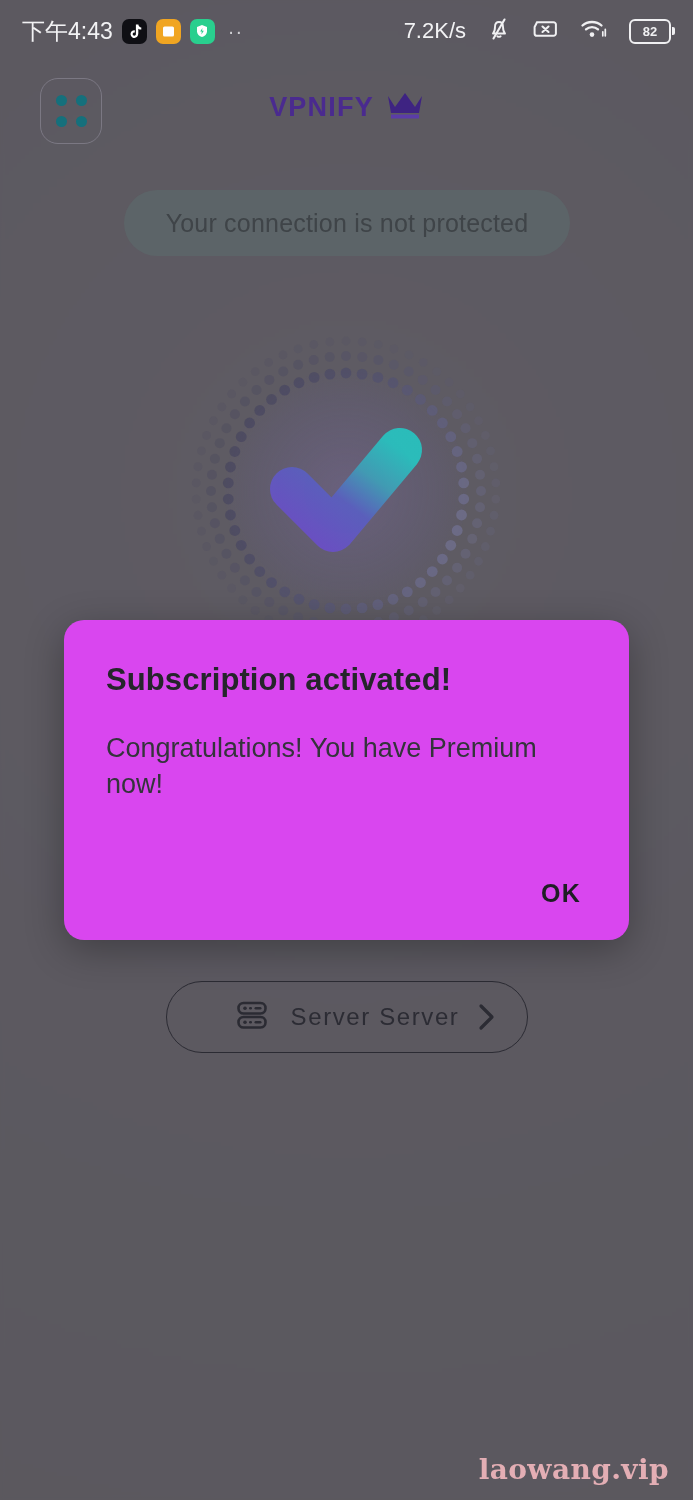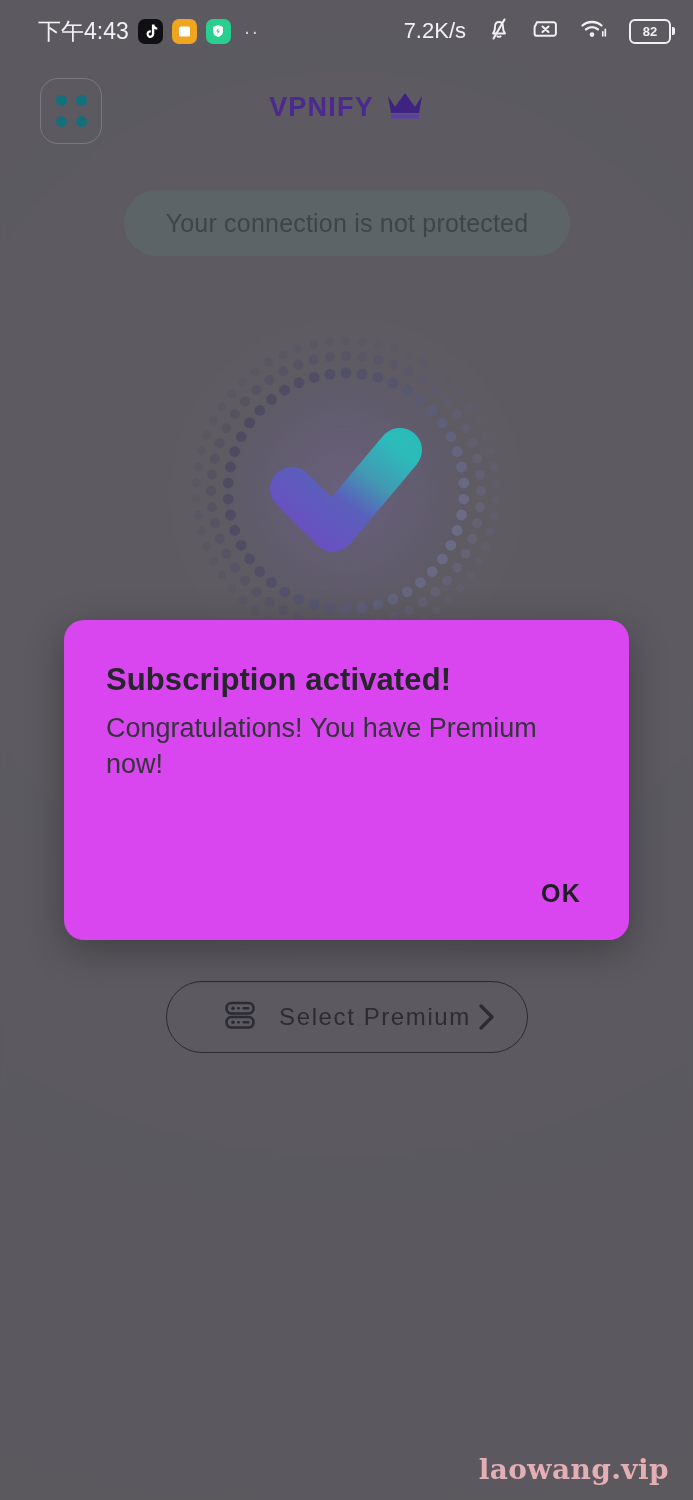--- a/index.html
+++ b/index.html
@@ -50,21 +50,20 @@
     display: flex;
     align-items: center;
     gap: 9px;
   }
   .sb-time {
     font-size: 23px;
     font-weight: 500;
     letter-spacing: 0px;
     color: #f2f2f4;
     white-space: nowrap;
-    margin-left: 16px;
   }
   .sb-appicon {
     width: 25px;
     height: 25px;
     border-radius: 7px;
     display: flex;
     align-items: center;
     justify-content: center;
     flex: none;
   }
@@ -243,21 +242,21 @@
     padding: 42px 42px 0 42px;
   }
   #dialog-title {
     font-size: 31px;
     font-weight: 700;
     color: #25252b;
     letter-spacing: 0.1px;
     margin: 0;
   }
   #dialog-message {
-    margin: 12px 0 0 0;
+    margin: 32px 0 0 0;
     font-size: 27px;
     line-height: 1.35;
     color: #34343b;
     max-width: 490px;
   }
   #dialog-actions {
     position: absolute;
     right: 34px;
     bottom: 22px;
     display: flex;
@@ -508,21 +507,21 @@
           <rect x="3.5" y="5" width="27" height="10.5" rx="5" fill="none" stroke="#2b2b33" stroke-width="2.6"></rect>
           <rect x="3.5" y="19" width="27" height="10.5" rx="5" fill="none" stroke="#2b2b33" stroke-width="2.6"></rect>
           <circle cx="10" cy="10.2" r="1.8" fill="#2b2b33"></circle>
           <rect x="14" y="9" width="3" height="2.6" rx="1.3" fill="#2b2b33"></rect>
           <rect x="19.5" y="9" width="7" height="2.6" rx="1.3" fill="#2b2b33"></rect>
           <circle cx="10" cy="24.2" r="1.8" fill="#2b2b33"></circle>
           <rect x="14" y="23" width="3" height="2.6" rx="1.3" fill="#2b2b33"></rect>
           <rect x="19.5" y="23" width="7" height="2.6" rx="1.3" fill="#2b2b33"></rect>
         </svg>
       </span>
-      <span class="label">Select Premium</span>
+      <span class="label">Server Server</span>
       <span class="chev">
         <svg width="20" height="30" viewBox="0 0 20 30">
           <path d="M4 4 L15 15 L4 26" fill="none" stroke="#2b2b33" stroke-width="3.2" stroke-linecap="round" stroke-linejoin="round"></path>
         </svg>
       </span>
     </div>
   </div>
 
   <div id="dim"></div>
 

